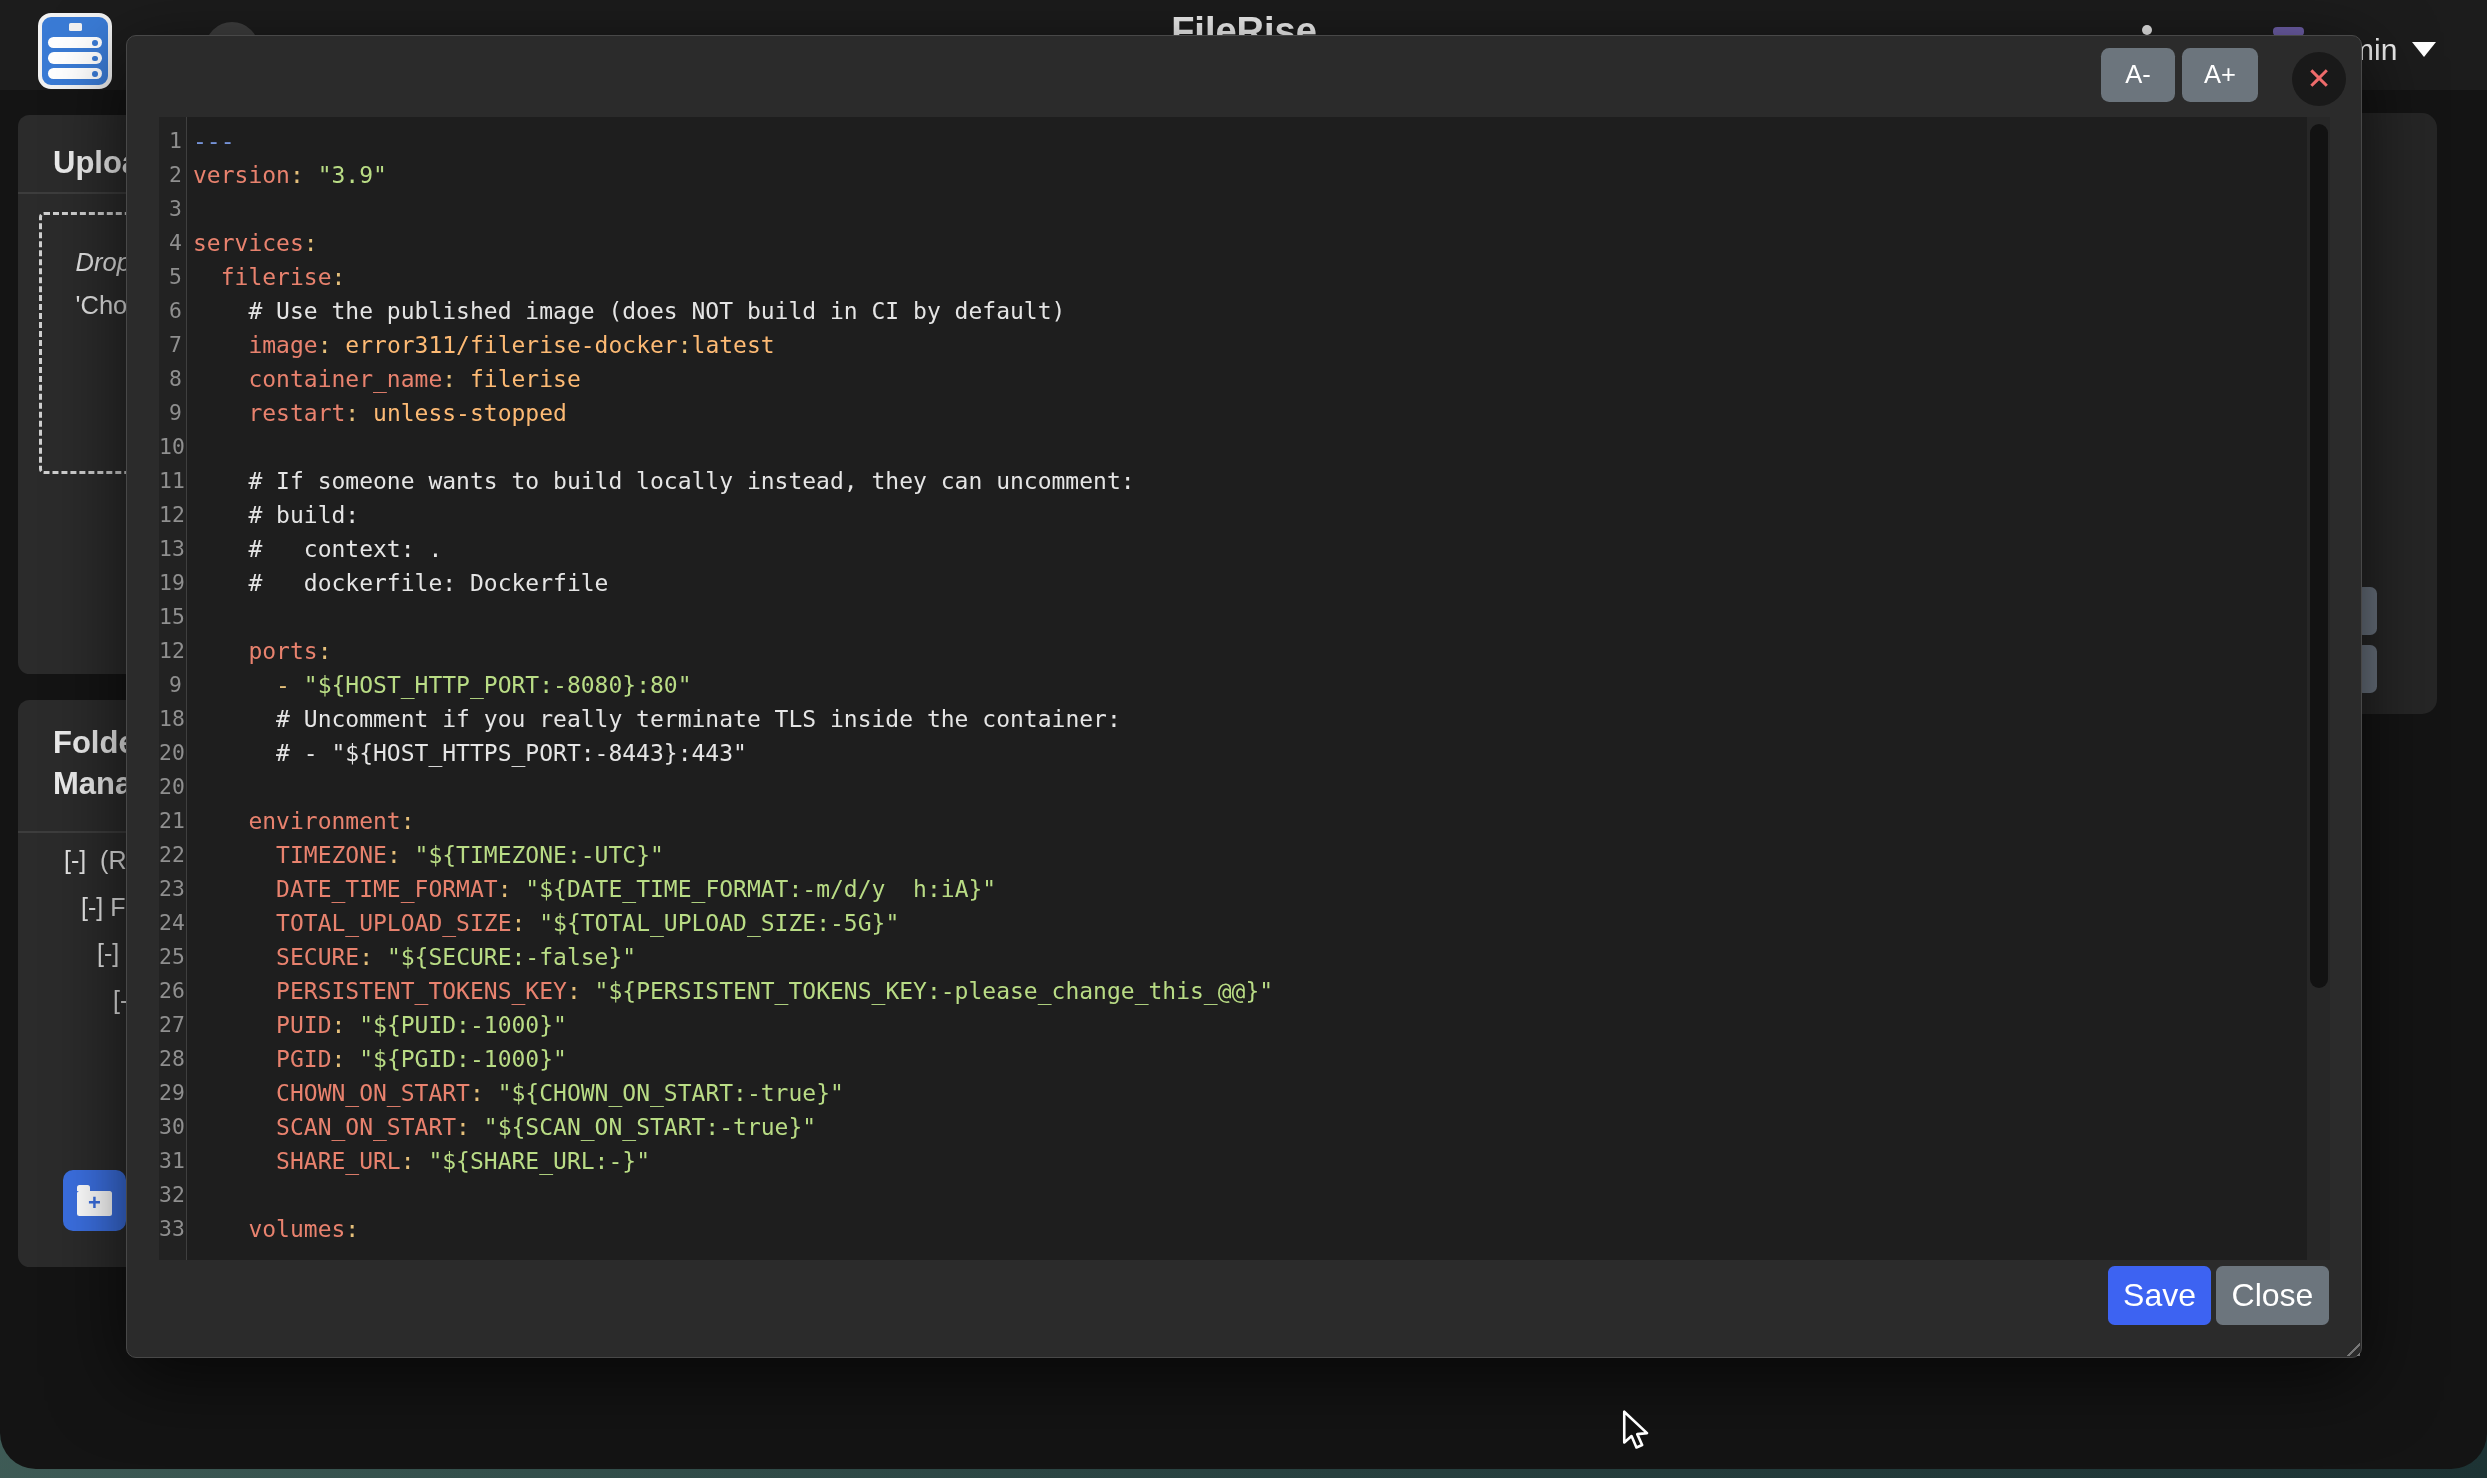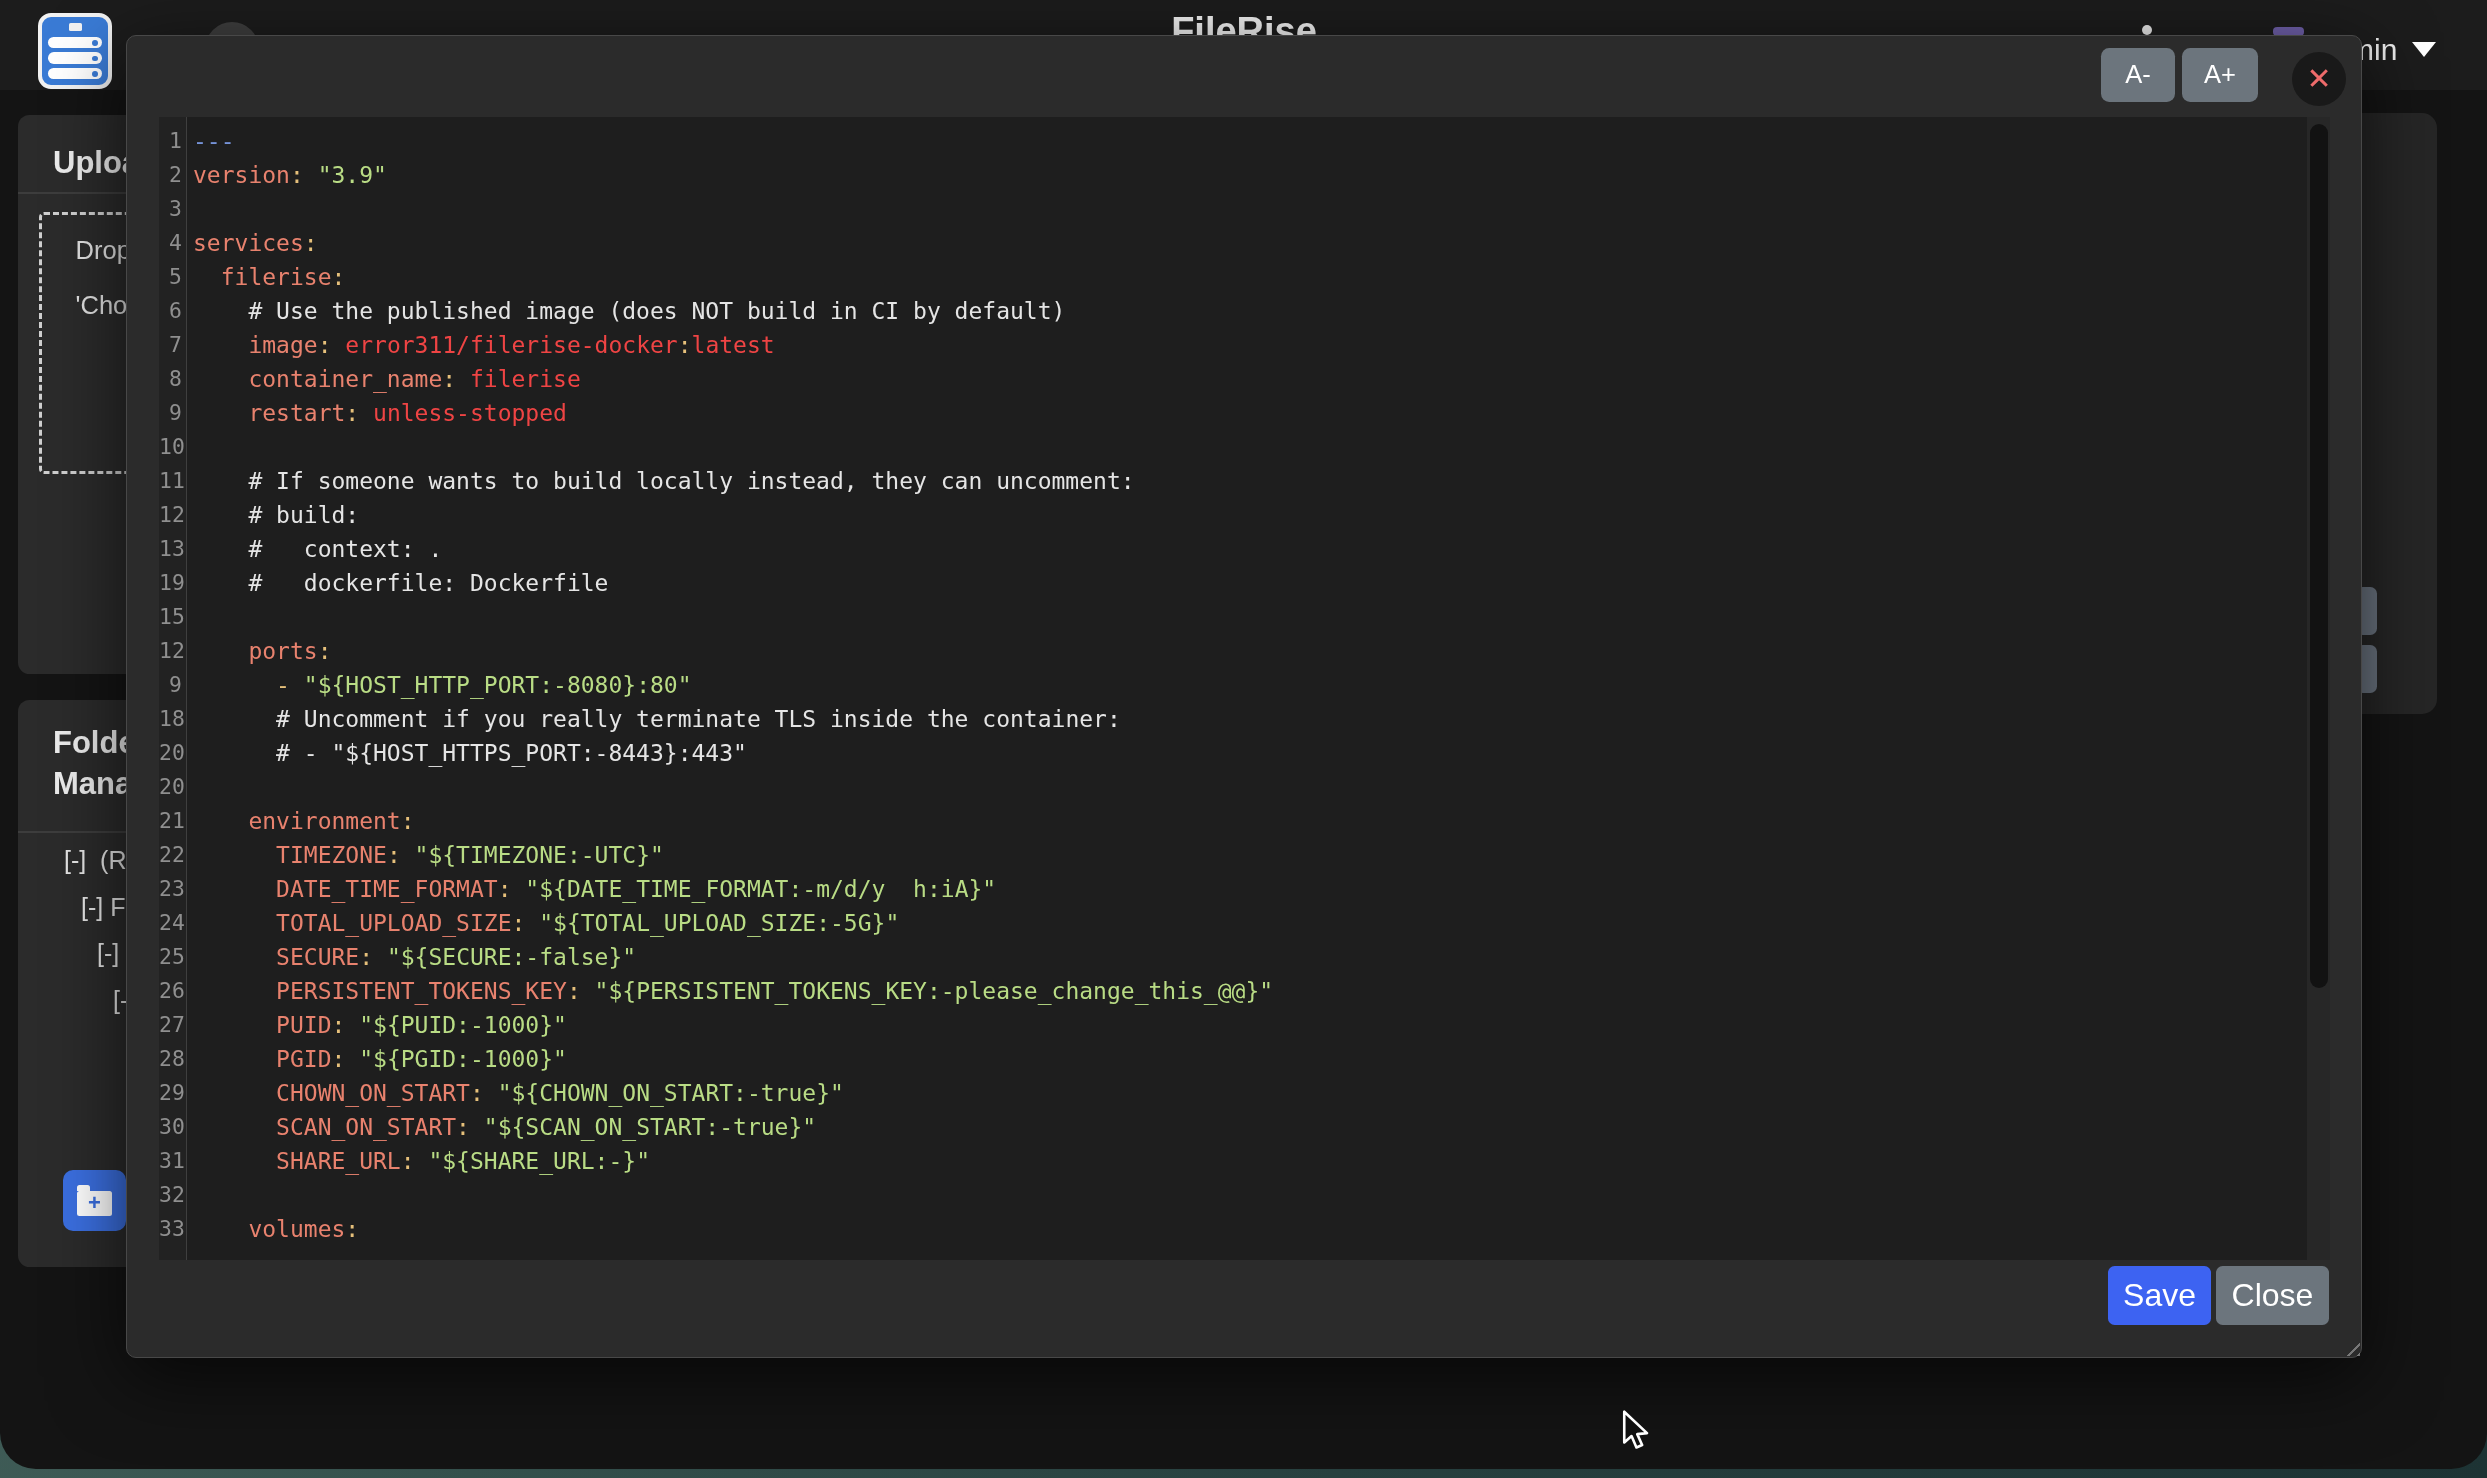--- a/index.html
+++ b/index.html
@@ -38,21 +38,21 @@
   .card { position:absolute; background:#2b2b2b; border-radius:11.5px; }
   .upload-card { left:18px; top:115px; width:345px; height:559px; }
   .folder-card { left:18px; top:700px; width:345px; height:567px; }
   .right-card  { left:1974px; top:113px; width:463px; height:601px; background:#262626; border-radius:15px; }
   .card h2 { position:absolute; left:35px; font-size:31px; font-weight:bold; color:#ececec; }
   .card .divider { position:absolute; left:0; width:100%; height:1.6px; background:#3d3d3d; }
   .dropzone {
     position:absolute; left:20.6px; top:97px; width:280px; height:262px;
     border:3.3px dashed #cfcfcf; border-radius:5px; color:#e2e2e2; font-size:25.5px;
   }
-  .dropzone .dz1 { position:absolute; left:34px; top:21px; }
+  .dropzone .dz1 { position:absolute; left:34px; top:33px;font-style:italic; }
   .dropzone .dz2 { position:absolute; left:34px; top:76px; }
   .tree-item { position:absolute; font-size:25px; color:#e5e5e5; white-space:pre; }
   .folder-add-btn {
     position:absolute; left:45px; top:470px; width:63px; height:61px;
     background:#3b6fe0; border:none; border-radius:10px; display:flex; align-items:center; justify-content:center;
   }
   .folder-glyph { position:relative; width:35px; height:25px; background:#ffffff; border-radius:2.5px; margin-top:5px;
     display:flex; align-items:center; justify-content:center; }
   .folder-glyph::before { content:""; position:absolute; left:0; top:-5.8px; width:13px; height:6.6px; background:#ffffff; border-radius:2.5px 2.5px 0 0; }
   .folder-glyph .plus { color:#3b6fe0; font-size:22px; font-weight:bold; line-height:22px; }
@@ -87,21 +87,21 @@
     position:absolute; left:0; top:0; bottom:0; width:28px; padding:6.6px 4.1px 0 0;
     border-right:1.6px solid #3f3f3f; text-align:right; color:#8f8f8f; font-size:21.4px; background:#222222;
   }
   .code-area { position:absolute; left:34px; top:6.6px; right:23px; white-space:pre; color:#eaeaea; }
   .cl { height:34px; }
   .tk-key { color:#e8826e; }
   .tk-pun { color:#e6c07b; }
   .tk-str { color:#b9dc85; }
   .tk-com { color:#e5e5e5; }
   .tk-meta{ color:#7693d8; }
-  .tk-val { color:#ef4444; }
+  .tk-val { color:#fdba74; }
   .tk-ws  { color:#eaeaea; }
   .scroll-track { position:absolute; right:0; top:0; width:23px; height:100%; background:#272727; }
   .scroll-thumb { position:absolute; right:2.5px; top:6.6px; width:18px; height:864px; background:#121212; border-radius:9px; }
 
   
   .footer-btn { position:absolute; top:1230px; height:59px; border:none; border-radius:6.6px; font-size:32px; color:#ffffff; font-family:"Liberation Sans",sans-serif; }
   .save-btn  { left:1981px; width:103px; background:#3d63f2; }
   .close-btn { left:2089px; width:113px; background:#6c757d; }
   .resize-handle {
     position:absolute; left:2212px; top:1299px; width:21.4px; height:21.4px;

